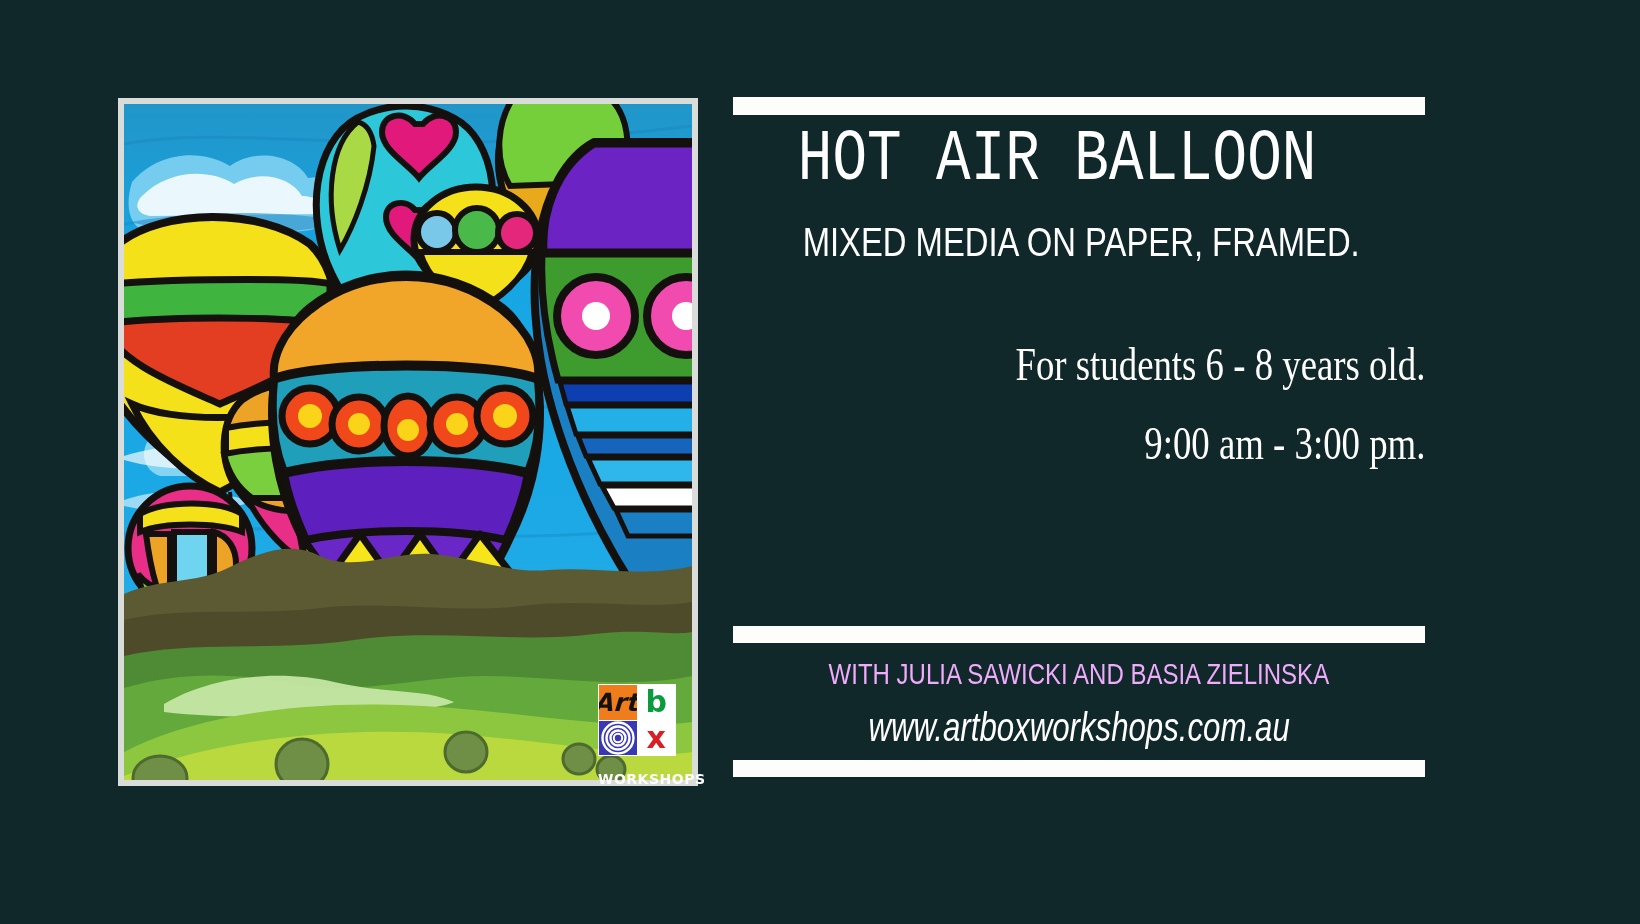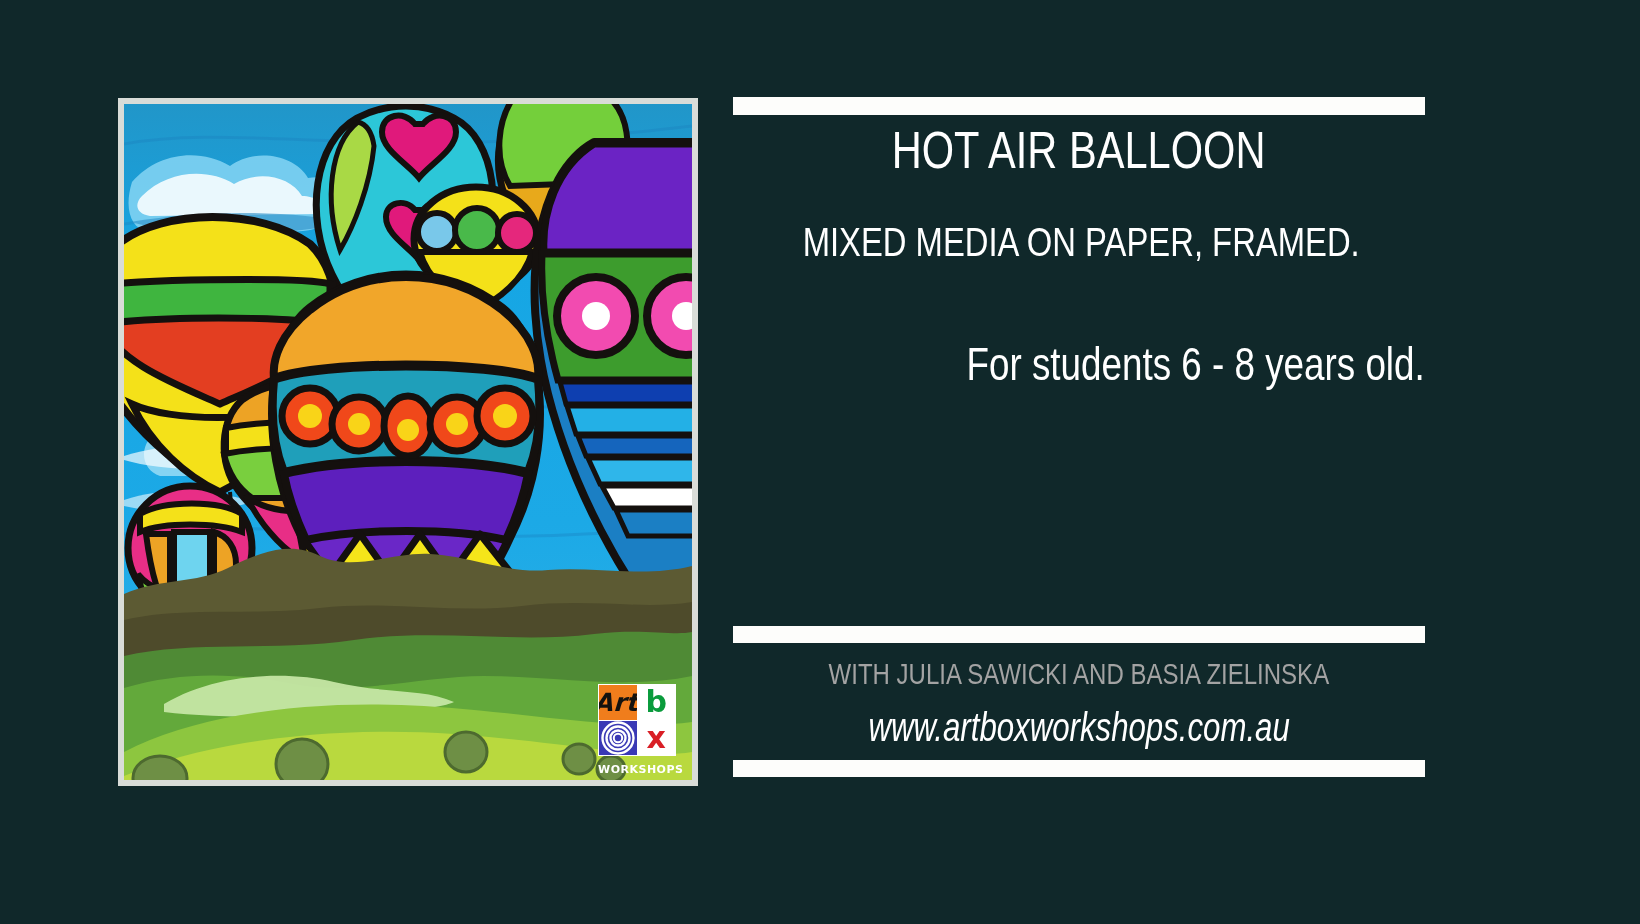--- a/index.html
+++ b/index.html
@@ -36,57 +36,58 @@
   .lg-x{background:#ffffff;}
   .lg-txt{
     position:absolute;inset:0;display:flex;align-items:center;justify-content:center;
     font-family:"DejaVu Sans", sans-serif;font-weight:700;line-height:1;
   }
   .lg-art .lg-txt{color:#14120f;font-size:25px;font-style:italic;transform:skewX(-6deg);}
   .lg-b .lg-txt{color:#0a9b3c;font-size:30px;}
   .lg-x .lg-txt{color:#d91f26;font-size:30px;}
   .spiral{position:absolute;left:50%;top:50%;transform:translate(-50%,-50%);}
   .logo-word{
-    margin-top:8px;width:78px;text-align:left;color:#ffffff;
+    margin-top:16px;width:78px;text-align:left;color:#ffffff;
     font-family:"DejaVu Sans", sans-serif;font-weight:700;
-    font-size:11px;letter-spacing:.5px;line-height:1.1;
+    font-size:14px;letter-spacing:.5px;line-height:1.1;
   }
 
   
   .rail{position:absolute;background:#fdfdfb;}
   #rail-top{left:733px;top:97px;width:692px;height:18px;}
   #rail-mid{left:733px;top:626px;width:692px;height:17px;}
   #rail-bot{left:733px;top:760px;width:692px;height:17px;}
 
   .title{
     position:absolute;left:733px;top:124px;width:692px;
-    color:#ffffff;text-align:center;
-    font-size:52px;line-height:1.0;font-weight:400;letter-spacing:0px;
+    color:#ffffff;text-align:left;
+    font-size:72px;line-height:1.0;font-weight:400;letter-spacing:0px;
     white-space:nowrap;
+    font-family:Liberation Mono, monospace;
   }
   .title span{display:inline-block;transform:scaleX(.80);transform-origin:center;}
 
   .subtitle{
     position:absolute;left:733px;top:222px;width:692px;
     color:#ffffff;text-align:left;
     font-size:41px;line-height:1.0;font-weight:400;white-space:nowrap;
   }
   .subtitle span{display:inline-block;transform:scaleX(.80);transform-origin:center;}
 
   .details{
     position:absolute;left:733px;top:325px;width:692px;
     color:#ffffff;text-align:right;
     font-size:46px;line-height:1.72;font-weight:400;
   }
-  .details .line{white-space:nowrap;}
+  .details .line{white-space:nowrap;font-family:Liberation Serif, serif;}
   .details .line span{display:inline-block;transform:scaleX(.80);transform-origin:right center;}
 
   .presenters{
     position:absolute;left:733px;top:659px;width:692px;
-    color:#a3a3a3;text-align:center;font-size:30px;line-height:1;white-space:nowrap;
+    color:#f0abfc;text-align:center;font-size:30px;line-height:1;white-space:nowrap;
   }
   .presenters span{display:inline-block;transform:scaleX(.80);transform-origin:center;}
 
   .url{
     position:absolute;left:733px;top:707px;width:692px;
     color:#ffffff;text-align:center;font-size:40px;line-height:1;
     font-style:italic;white-space:nowrap;
   }
   .url span{display:inline-block;transform:scaleX(.78);transform-origin:center;}
 </style>
@@ -330,20 +331,23 @@
   </div>
 
   <div class="subtitle">
     <span>MIXED MEDIA ON PAPER, FRAMED.</span>
   </div>
 
   <div class="details">
     <div class="line">
       <span>For students 6 - 8 years old.</span>
     </div>
+    <div class="line">
+      <span>9:00 am - 3:00 pm.</span>
+    </div>
   </div>
 
   <div class="rail" id="rail-mid"></div>
 
   <div class="presenters">
     <span>WITH JULIA SAWICKI AND BASIA ZIELINSKA</span>
   </div>
 
   <div class="url">
     <span>www.artboxworkshops.com.au</span>

